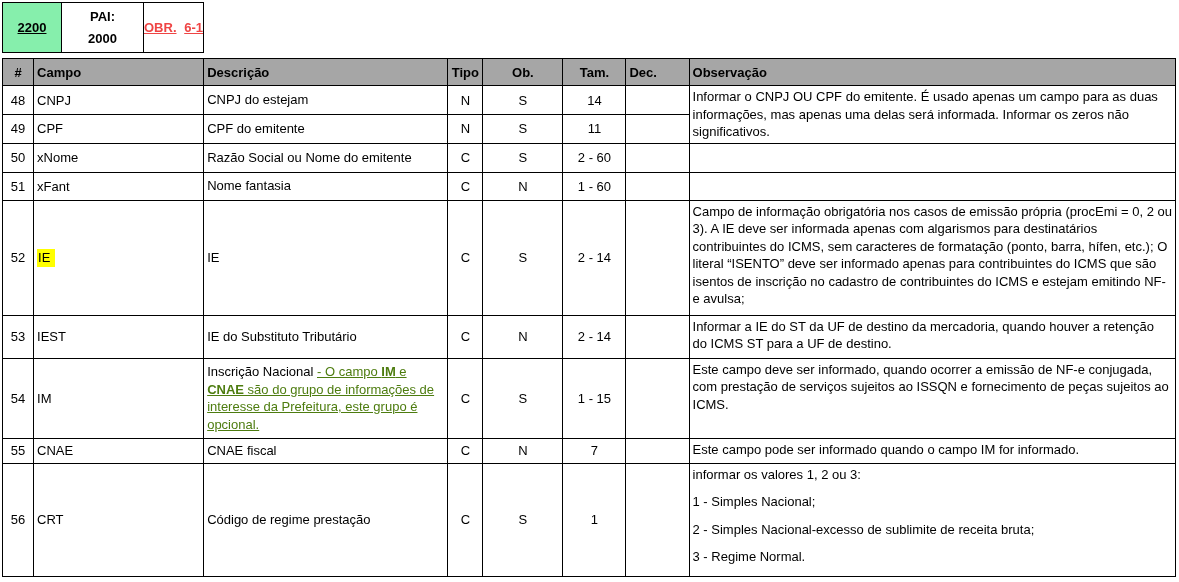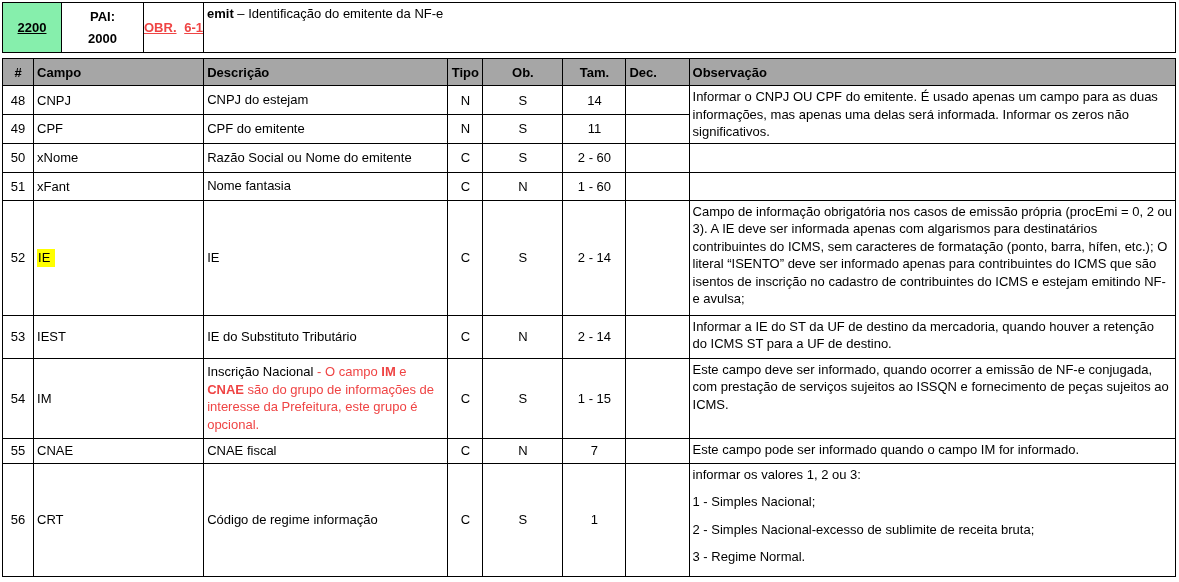--- a/index.html
+++ b/index.html
@@ -24,44 +24,40 @@
   table{border-collapse:collapse;table-layout:fixed;width:1174px;font-size:13px;}
   th,td{border:1px solid #000;padding:1px 3px;vertical-align:middle;box-sizing:border-box;
     overflow:hidden;word-wrap:break-word;}
   thead tr{height:27px;}
   thead th{background:#a6a6a6;font-weight:bold;text-align:left;font-size:13px;}
   .center{text-align:center;}
   td.desc,td.obs{line-height:17.5px;}
   td.obs{vertical-align:top;padding:2px 3px;}
   td.obs .p{margin:0 0 10px 0;}
   td.obs .p:last-child{margin-bottom:0;}
-  .red{color:#ef4444;}
+  .red{color:#4d7c0f;text-decoration:underline;}
   .b{font-weight:bold;}
   .hl{background:#ffff00;padding:1px 5px 2px 1px;}
 </style>
 </head>
 <body>
 
 <div class="wrap">
 
   <div class="band">
     <div class="band-cell cell-code">
       <span>2200</span>
     </div>
     <div class="band-cell cell-pai">
       <span>PAI:</span>
       <span>2000</span>
     </div>
     <div class="band-cell cell-obr">
       <span>OBR.</span>
       <span>6-1</span>
-    </div>
-    <div class="band-cell cell-title">
-      <span class="b">emit</span>
-      <span>– Identificação do emitente da NF-e</span>
     </div>
   </div>
 
   <div class="gap"></div>
 
   <table>
     <colgroup>
       <col style="width:31px">
         <col style="width:170px">
         <col style="width:244px">
@@ -159,21 +155,21 @@
           <td class="desc">CNAE fiscal</td>
           <td class="center">C</td>
           <td class="center">N</td>
           <td class="center">7</td>
           <td class="center"></td>
           <td class="obs">Este campo pode ser informado quando o campo IM  for informado.</td>
         </tr>
         <tr style="height: 113px;">
           <td class="center">56</td>
           <td>CRT</td>
-          <td class="desc">Código de regime informação</td>
+          <td class="desc">Código de regime prestação</td>
           <td class="center">C</td>
           <td class="center">S</td>
           <td class="center">1</td>
           <td class="center"></td>
           <td class="obs">
             <div class="p">informar os valores 1, 2 ou 3:</div>
             <div class="p">1 - Simples Nacional;</div>
             <div class="p">2 - Simples Nacional-excesso de sublimite de receita bruta;</div>
             <div class="p">3 - Regime Normal.</div>
           </td>

